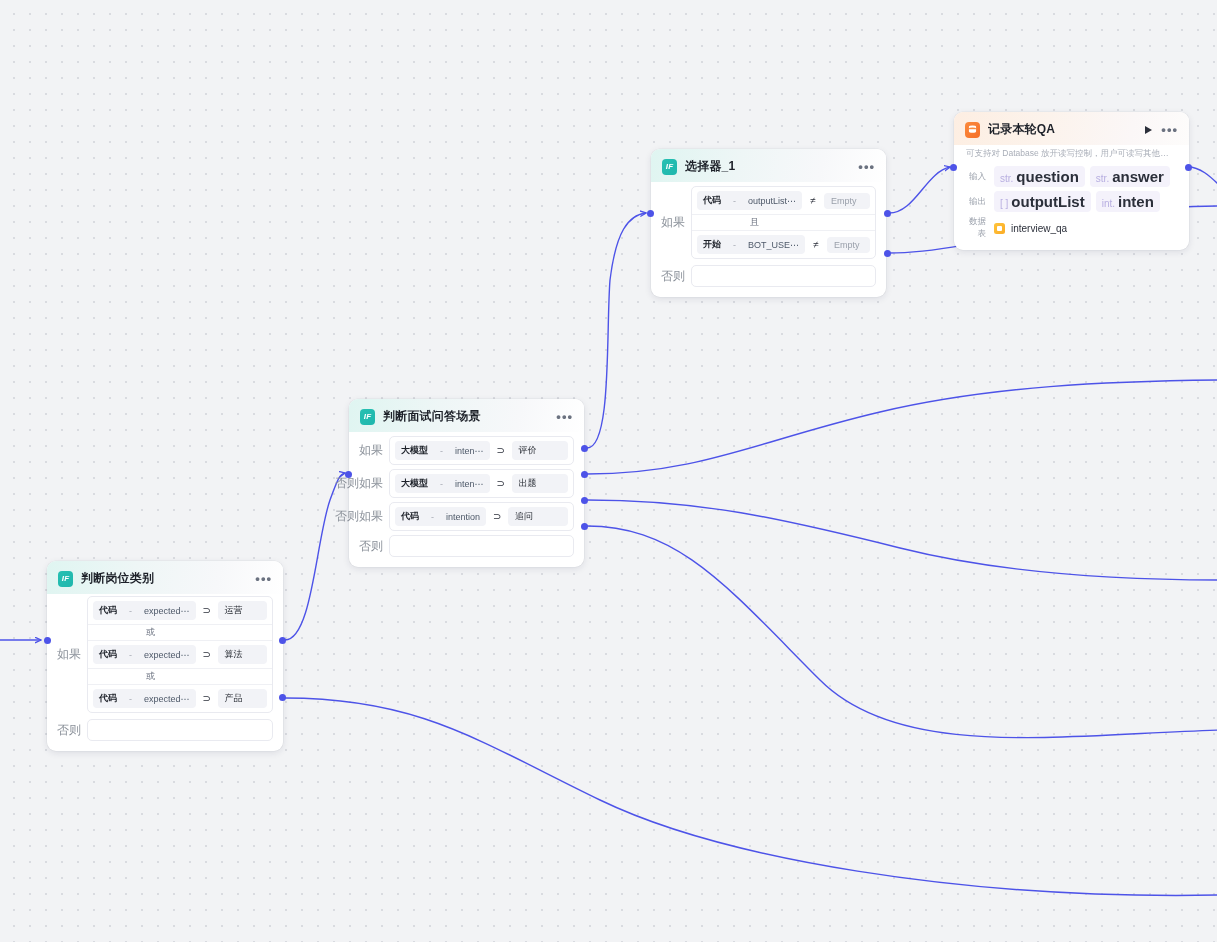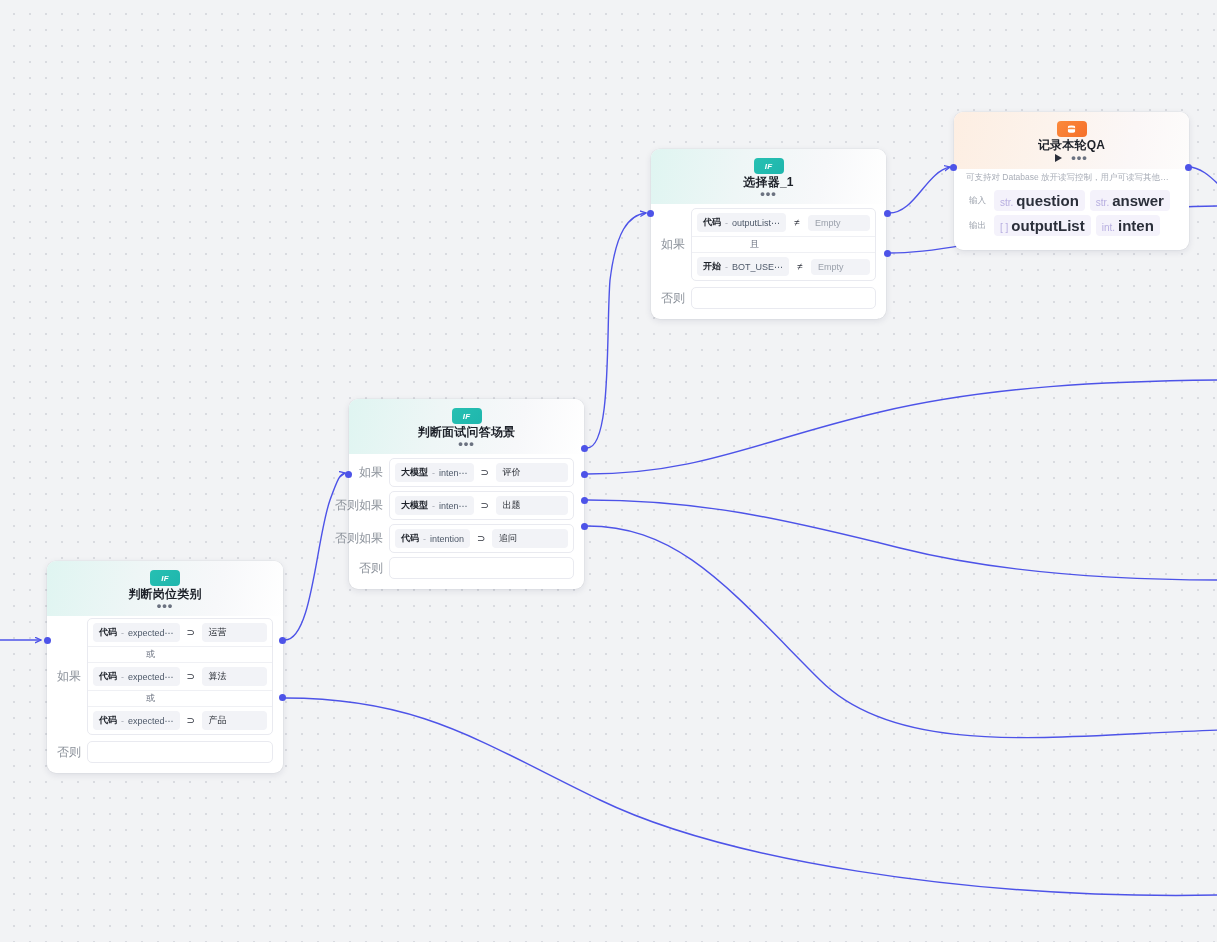--- a/index.html
+++ b/index.html
@@ -35,34 +35,33 @@
     position: absolute;
     background: #ffffff;
     border-radius: 9px;
     box-shadow: 0 2px 7px rgba(28,31,64,0.10), 0 0 0 0.6px rgba(29,33,41,0.05);
     z-index: 5;
   }
   .node-head {
     display: flex; align-items: center;
     padding: 9px 11px 7px 11px;
     border-radius: 9px 9px 0 0;
-    flex-direction: column;
   }
   .node-head.if-head {
     background: linear-gradient(102deg, #dff5f1 0%, #eef6f6 38%, #f7f8fa 72%, #ffffff 100%);
   }
   .node-head.db-head {
     background: linear-gradient(102deg, #fdeee2 0%, #fcf3ec 40%, #fbf7f7 75%, #fdfcfb 100%);
   }
   .node-icon {
-    width: 30px; height: 16px;
+    width: 15px; height: 16px;
     border-radius: 4px;
     display: flex; align-items: center; justify-content: center;
     flex: 0 0 auto;
-    margin-right: 0;
+    margin-right: 8px;
   }
   .node-icon.if {
     background: linear-gradient(135deg, #26c0b2 0%, #1fb6ad 100%);
     font-size: 8px; font-weight: bold; color: #ffffff;
     letter-spacing: 0.2px; font-style: italic;
     font-family: "Liberation Sans", sans-serif;
   }
   .node-icon.db {
     background: linear-gradient(135deg, #fb8a3c 0%, #f5702a 100%);
   }
@@ -95,21 +94,21 @@
     border-radius: 5px;
     background: #ffffff;
     overflow: hidden;
   }
   .cond-row { display: flex; align-items: center; gap: 5px; padding: 4px 5px; }
   .ref-pill {
     background: #f2f3f7;
     border-radius: 4px;
     padding: 3px 6px;
     font-size: 9px;
-    display: flex; align-items: center; gap: 4px;
+    display: flex; align-items: center; gap: 12px;
     min-width: 0; flex: 0 0 auto;
     white-space: nowrap; overflow: hidden;
   }
   .ref-src { color: #1d2129; font-weight: bold; }
   .ref-dash { color: #a5a9b3; }
   .ref-field { color: #4e5969; }
   .op { font-size: 10px; color: #2b2f3a; width: 12px; text-align: center; flex: 0 0 12px; }
   .val-pill {
     background: #f2f3f7;
     border-radius: 4px;
@@ -403,18 +402,25 @@
         <div class="io-chip">
           <span class="io-type">[ ]</span>
           <span class="io-name">outputList</span>
         </div>
         <div class="io-chip">
           <span class="io-type">int.</span>
           <span class="io-name">inten</span>
         </div>
       </div>
 
+      <div class="tbl-row">
+        <div class="io-label">数据表</div>
+        <div class="tbl-icon">
+            <i></i>
+          </div>
+        <div class="tbl-name">interview_qa</div>
+      </div>
     </div>
   </div>
   <div class="port" style="left:950px; top:164px;"></div>
   <div class="port" style="left:1185px; top:164px;"></div>
 
 </div>
 
 </body></html>

